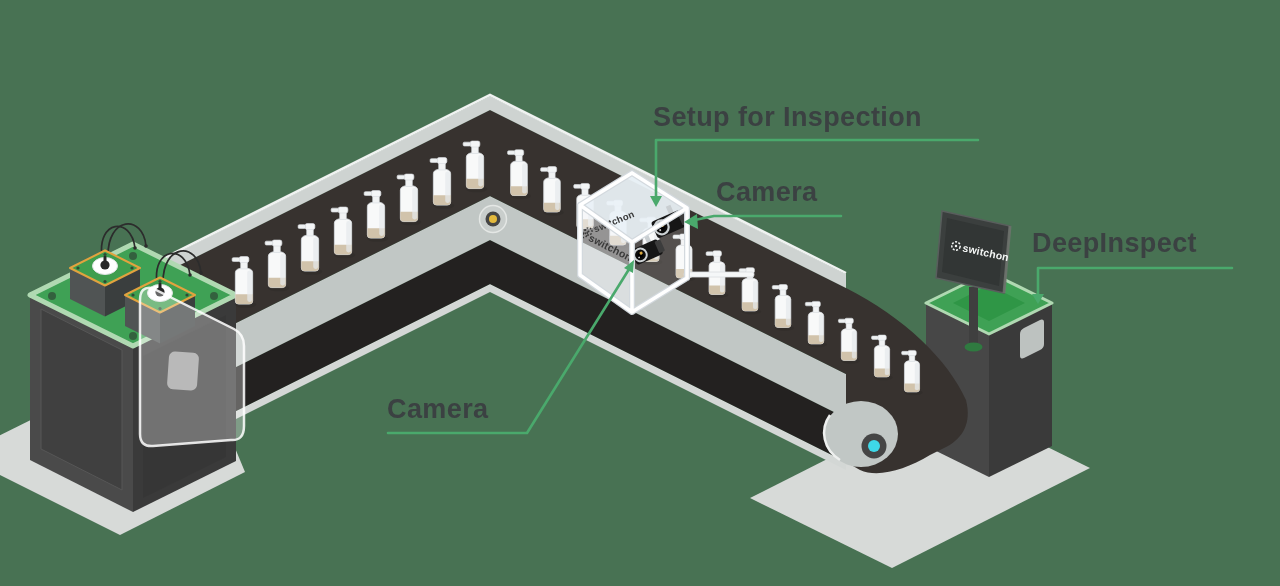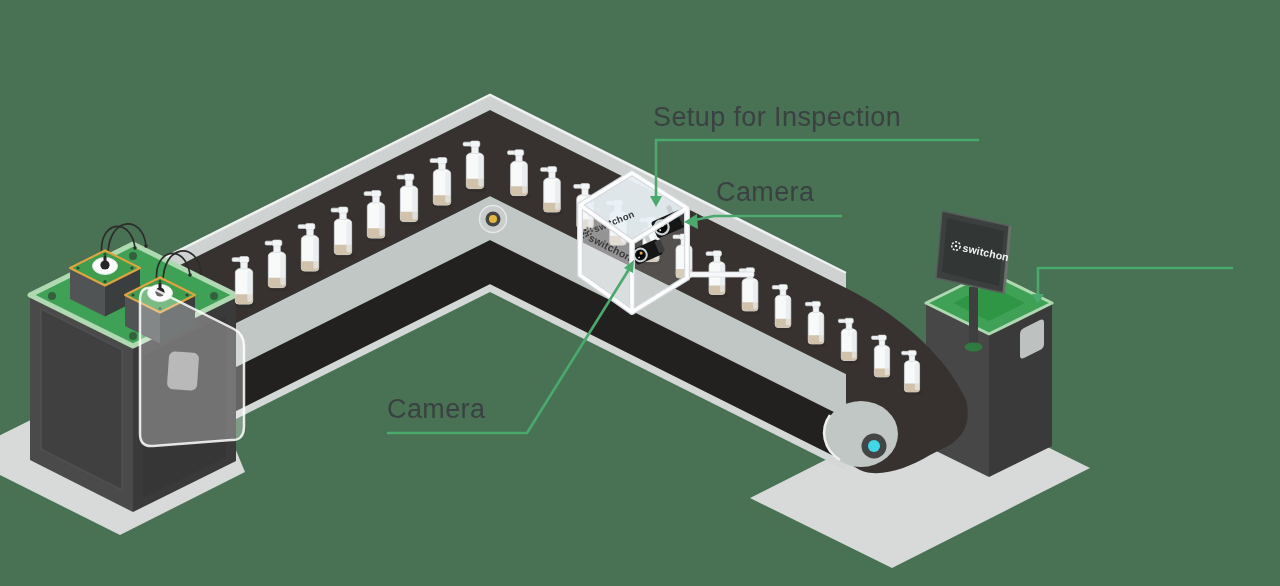--- a/index.html
+++ b/index.html
@@ -6,21 +6,21 @@
   .stage{
     position:relative;
     width:1280px;height:586px;
     overflow:hidden;
     font-family:"Liberation Sans","DejaVu Sans",sans-serif;
     background:var(--bg,#487253);
   }
   .stage svg{position:absolute;left:0;top:0;}
   .label{
     position:absolute;
-    font-weight:400;
+    font-weight:700;
     font-size:27px;
     letter-spacing:.4px;
     color:var(--textDark,#3b4142);
     white-space:nowrap;
     user-select:none;
   }
   .logo-text{font-weight:700;letter-spacing:.2px;}
 </style>
 </head>
 <body>
@@ -343,13 +343,14 @@
     <path d="M388,433 L527,433 L631,266" stroke="#4aa96c"></path>
     <polygon points="634,260 633,273 624,268" stroke="none" fill="#4aa96c"></polygon>
     <path d="M1232,268 L1038,268 L1038,295" stroke="#4aa96c"></path>
     <polygon points="1032,294 1044,294 1038,304" stroke="none" fill="#4aa96c"></polygon>
   </g>
 </svg>
 
 <div class="label" style="left:653px;top:102px;">Setup for Inspection</div>
 <div class="label" style="left:716px;top:177px;">Camera</div>
 <div class="label" style="left:387px;top:394px;">Camera</div>
+<div class="label" style="left:1032px;top:228px;">DeepInspect</div>
 </div>
 
 </body></html>

